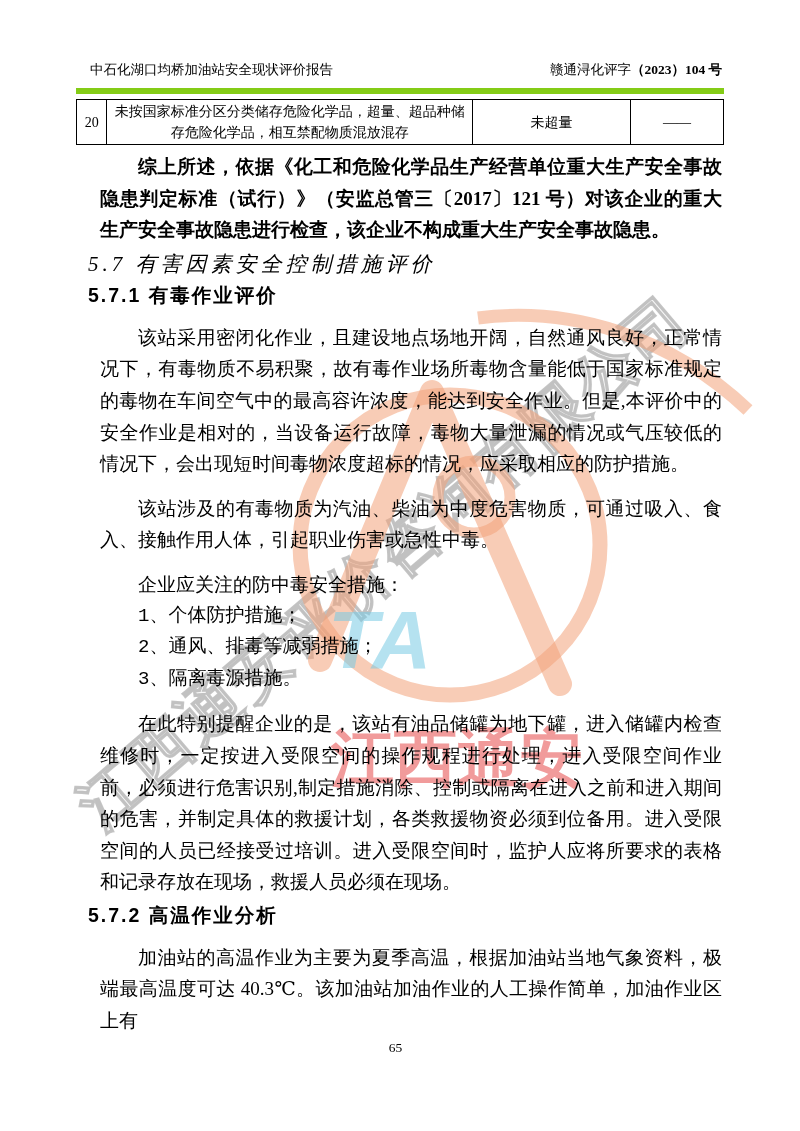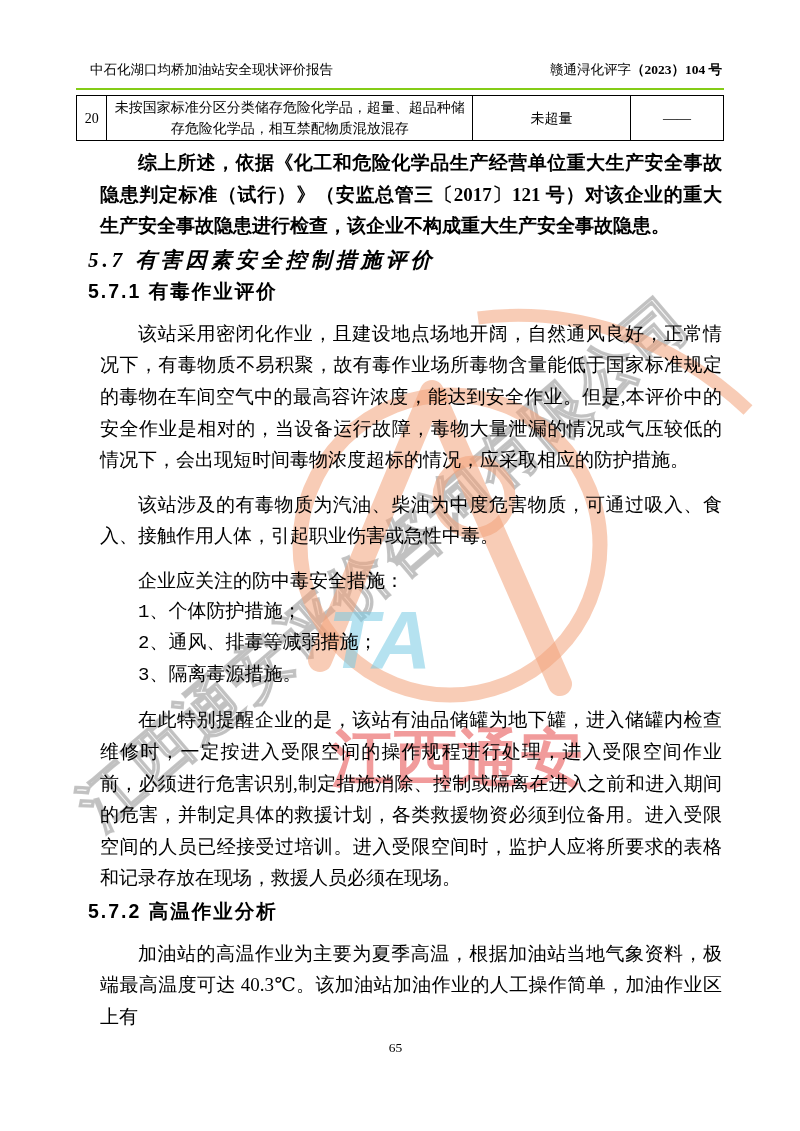--- a/index.html
+++ b/index.html
@@ -30,21 +30,21 @@
   }
   .wm-logo{position:absolute;left:0;top:0;}
   
   .content{
     position:absolute;left:76px;top:60px;width:648px;z-index:1;
   }
   .doc-header{
     display:flex;justify-content:space-between;align-items:flex-end;
     font-size:13.5px;line-height:20px;
     padding:0 2px 8px 14px;
-    border-bottom:2px solid #84cc16;
+    border-bottom:6px solid #84cc16;
   }
   .doc-header .hdr-bold{font-weight:700;}
   table.check-table{
     width:100%;border-collapse:collapse;margin-top:5px;
     table-layout:fixed;
   }
   .check-table td{
     border:1px solid #000;
     text-align:center;vertical-align:middle;
     font-size:14px;line-height:21px;
@@ -59,21 +59,21 @@
   .col-status{width:156px;}
   .col-major{width:92px;}
   
   .para{
     font-size:19px;line-height:31.6px;
     text-align:justify;text-indent:38px;
     margin:13px 2px 0 24px;
   }
   .para.conclusion{font-weight:700;margin-top:6px;}
   .h-l2{
-    font-size:21px;font-weight:700;font-style:italic;
+    font-size:21px;font-weight:400;font-style:italic;
     letter-spacing:4px;line-height:28px;
     margin:4px 0 0 12px;
   }
   .h-l3{
     font-family:"Liberation Sans","DejaVu Sans",sans-serif;
     font-size:19.5px;font-weight:700;letter-spacing:2px;
     line-height:28px;margin:3px 0 0 12px;
   }
   .list-line{
     font-size:19px;line-height:31.6px;

